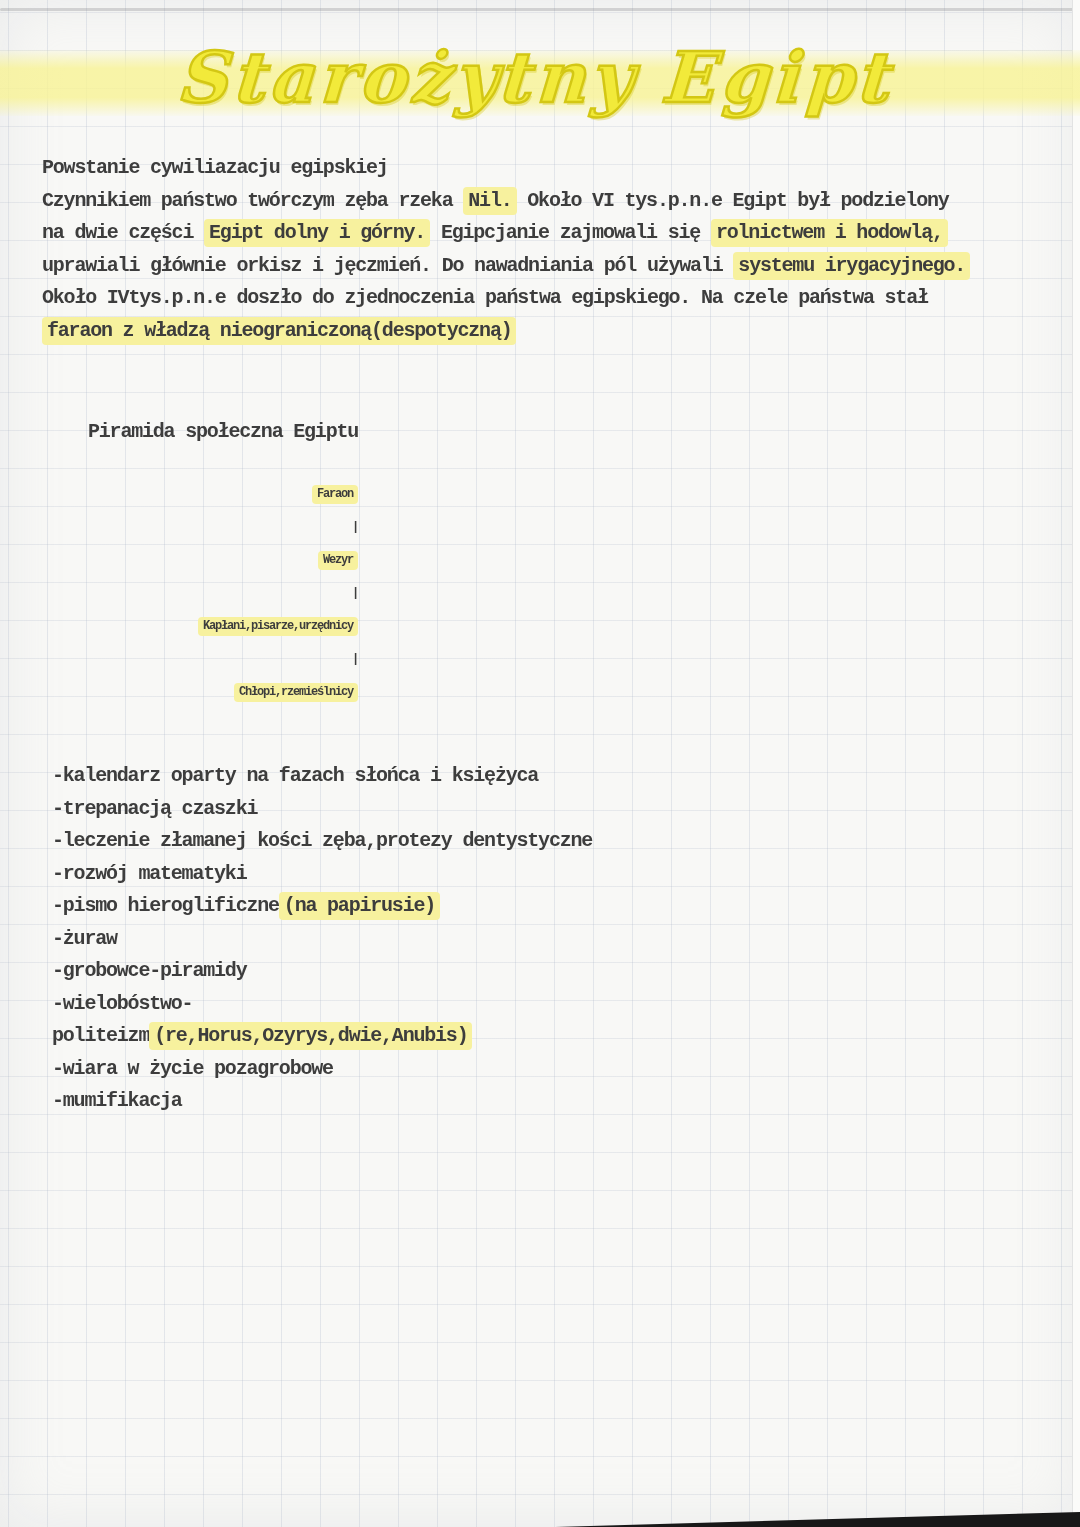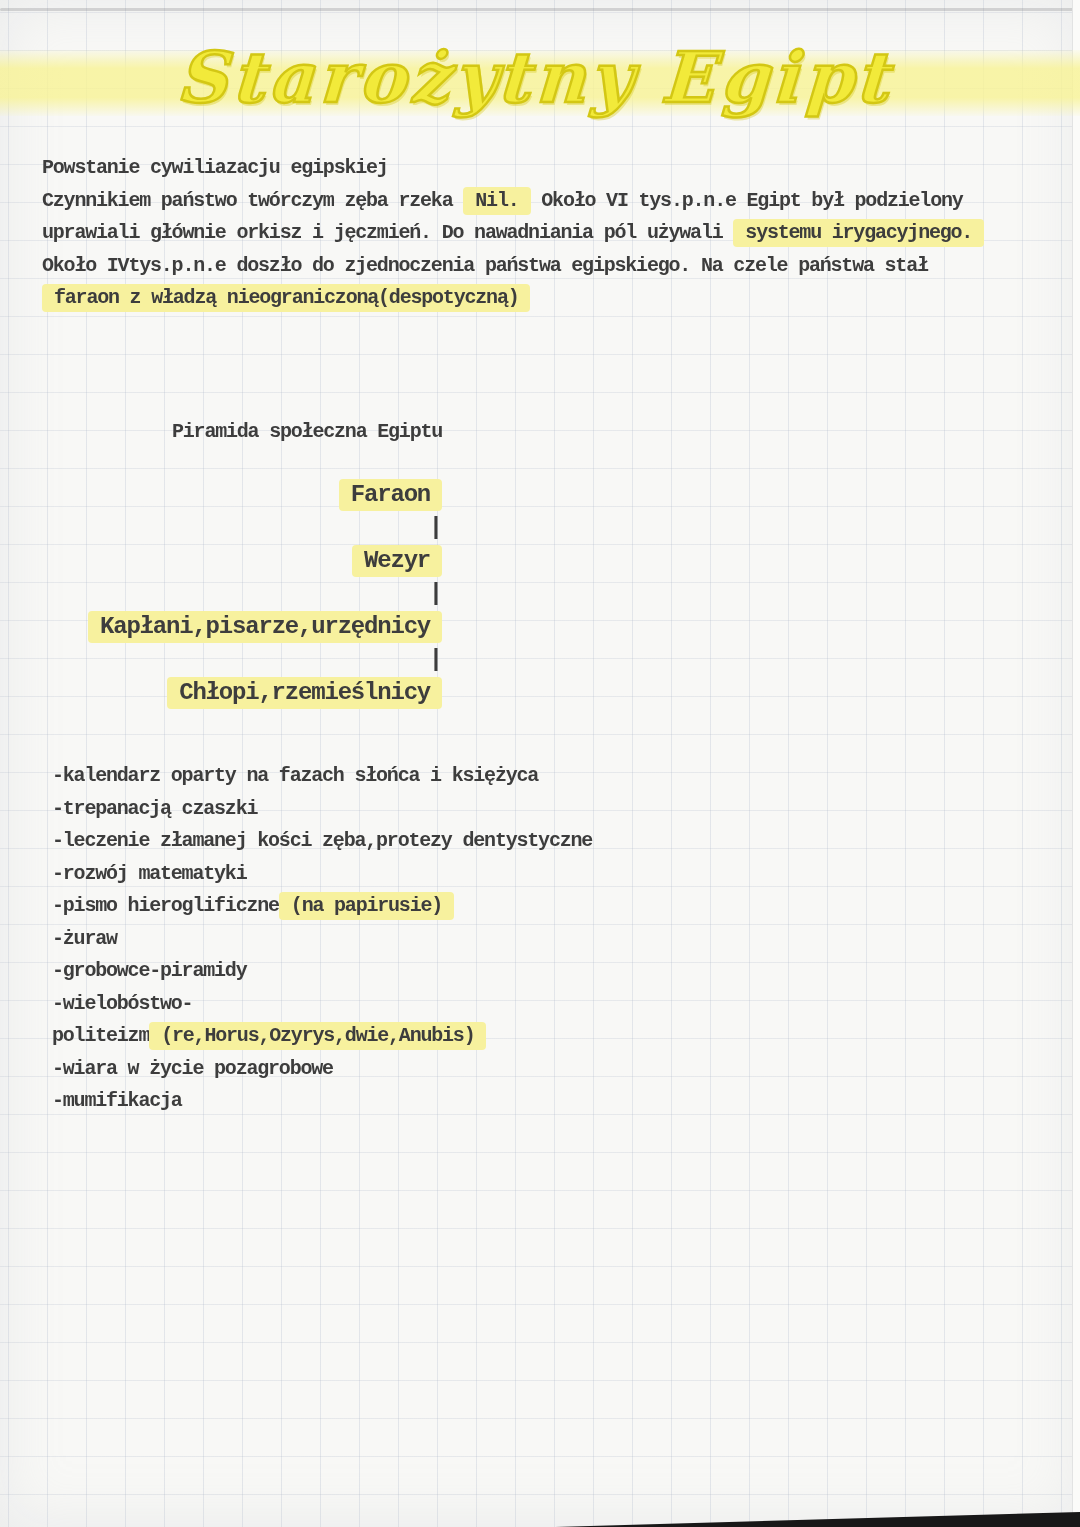--- a/index.html
+++ b/index.html
@@ -49,25 +49,25 @@
   }
   .textblock p { margin:0; }
   .line {
     font-size:20px; letter-spacing:-1.2px; line-height:32.5px;
     white-space:nowrap;
   }
   .intro { position:absolute; left:42px; top:152px; }
   .hl {
     background:#f7f19e;
     border-radius:4px;
-    padding:2px 12px 3px;
+    padding:2px 5px 3px;
   }
   .pyramid { position:absolute; left:88px; top:415px;text-align:right; }
   .pyr-heading { font-size:20px; letter-spacing:-1.2px; line-height:33px; margin:0 0 30px 0 !important; }
-  .pyr-row, .pyr-connector { font-size:24px; letter-spacing:-1.2px; line-height:33px; }
+  .pyr-row, .pyr-connector { font-size:12px; letter-spacing:-1.2px; line-height:33px; }
   .pyr-row.lvl0 { margin-left:30px !important; }
   .pyr-row.lvl1 { margin-left:22px !important; }
   .pyr-row.lvl2 { margin-left:0 !important; }
   .pyr-row.lvl3 { margin-left:-6px !important; }
   .pyr-connector { margin-left:52px !important; }
   .achievements { position:absolute; left:52px; top:760px; }
   .bottom-wedge {
     position:absolute; right:0; bottom:0;
     width:525px; height:16px;
     background:#181818;
@@ -80,20 +80,21 @@
 <div class="paper">
   <div class="top-edge"></div>
   <div class="right-margin"></div>
 
   <div class="title-band"></div>
   <h1 class="title">Starożytny Egipt</h1>
 
   <section class="intro textblock">
     <p class="line"><span>Powstanie cywiliazacju egipskiej</span></p>
     <p class="line"><span>Czynnikiem państwo twórczym zęba rzeka </span><span class="hl">Nil.</span><span> Około VI tys.p.n.e Egipt był podzielony</span></p>
+    <p class="line"><span>na dwie części </span><span class="hl">Egipt dolny i górny.</span><span> Egipcjanie zajmowali się </span><span class="hl">rolnictwem i hodowlą,</span></p>
     <p class="line"><span>uprawiali głównie orkisz i jęczmień. Do nawadniania pól używali </span><span class="hl">systemu irygacyjnego.</span></p>
     <p class="line"><span>Około IVtys.p.n.e doszło do zjednoczenia państwa egipskiego. Na czele państwa stał</span></p>
     <p class="line"><span class="hl">faraon z władzą nieograniczoną(despotyczną)</span></p>
   </section>
 
   <section class="pyramid textblock">
     <p class="pyr-heading">Piramida społeczna Egiptu</p>
 
     <p class="pyr-row lvl0"><span class="hl">Faraon</span></p>
     <p class="pyr-connector">|</p>

